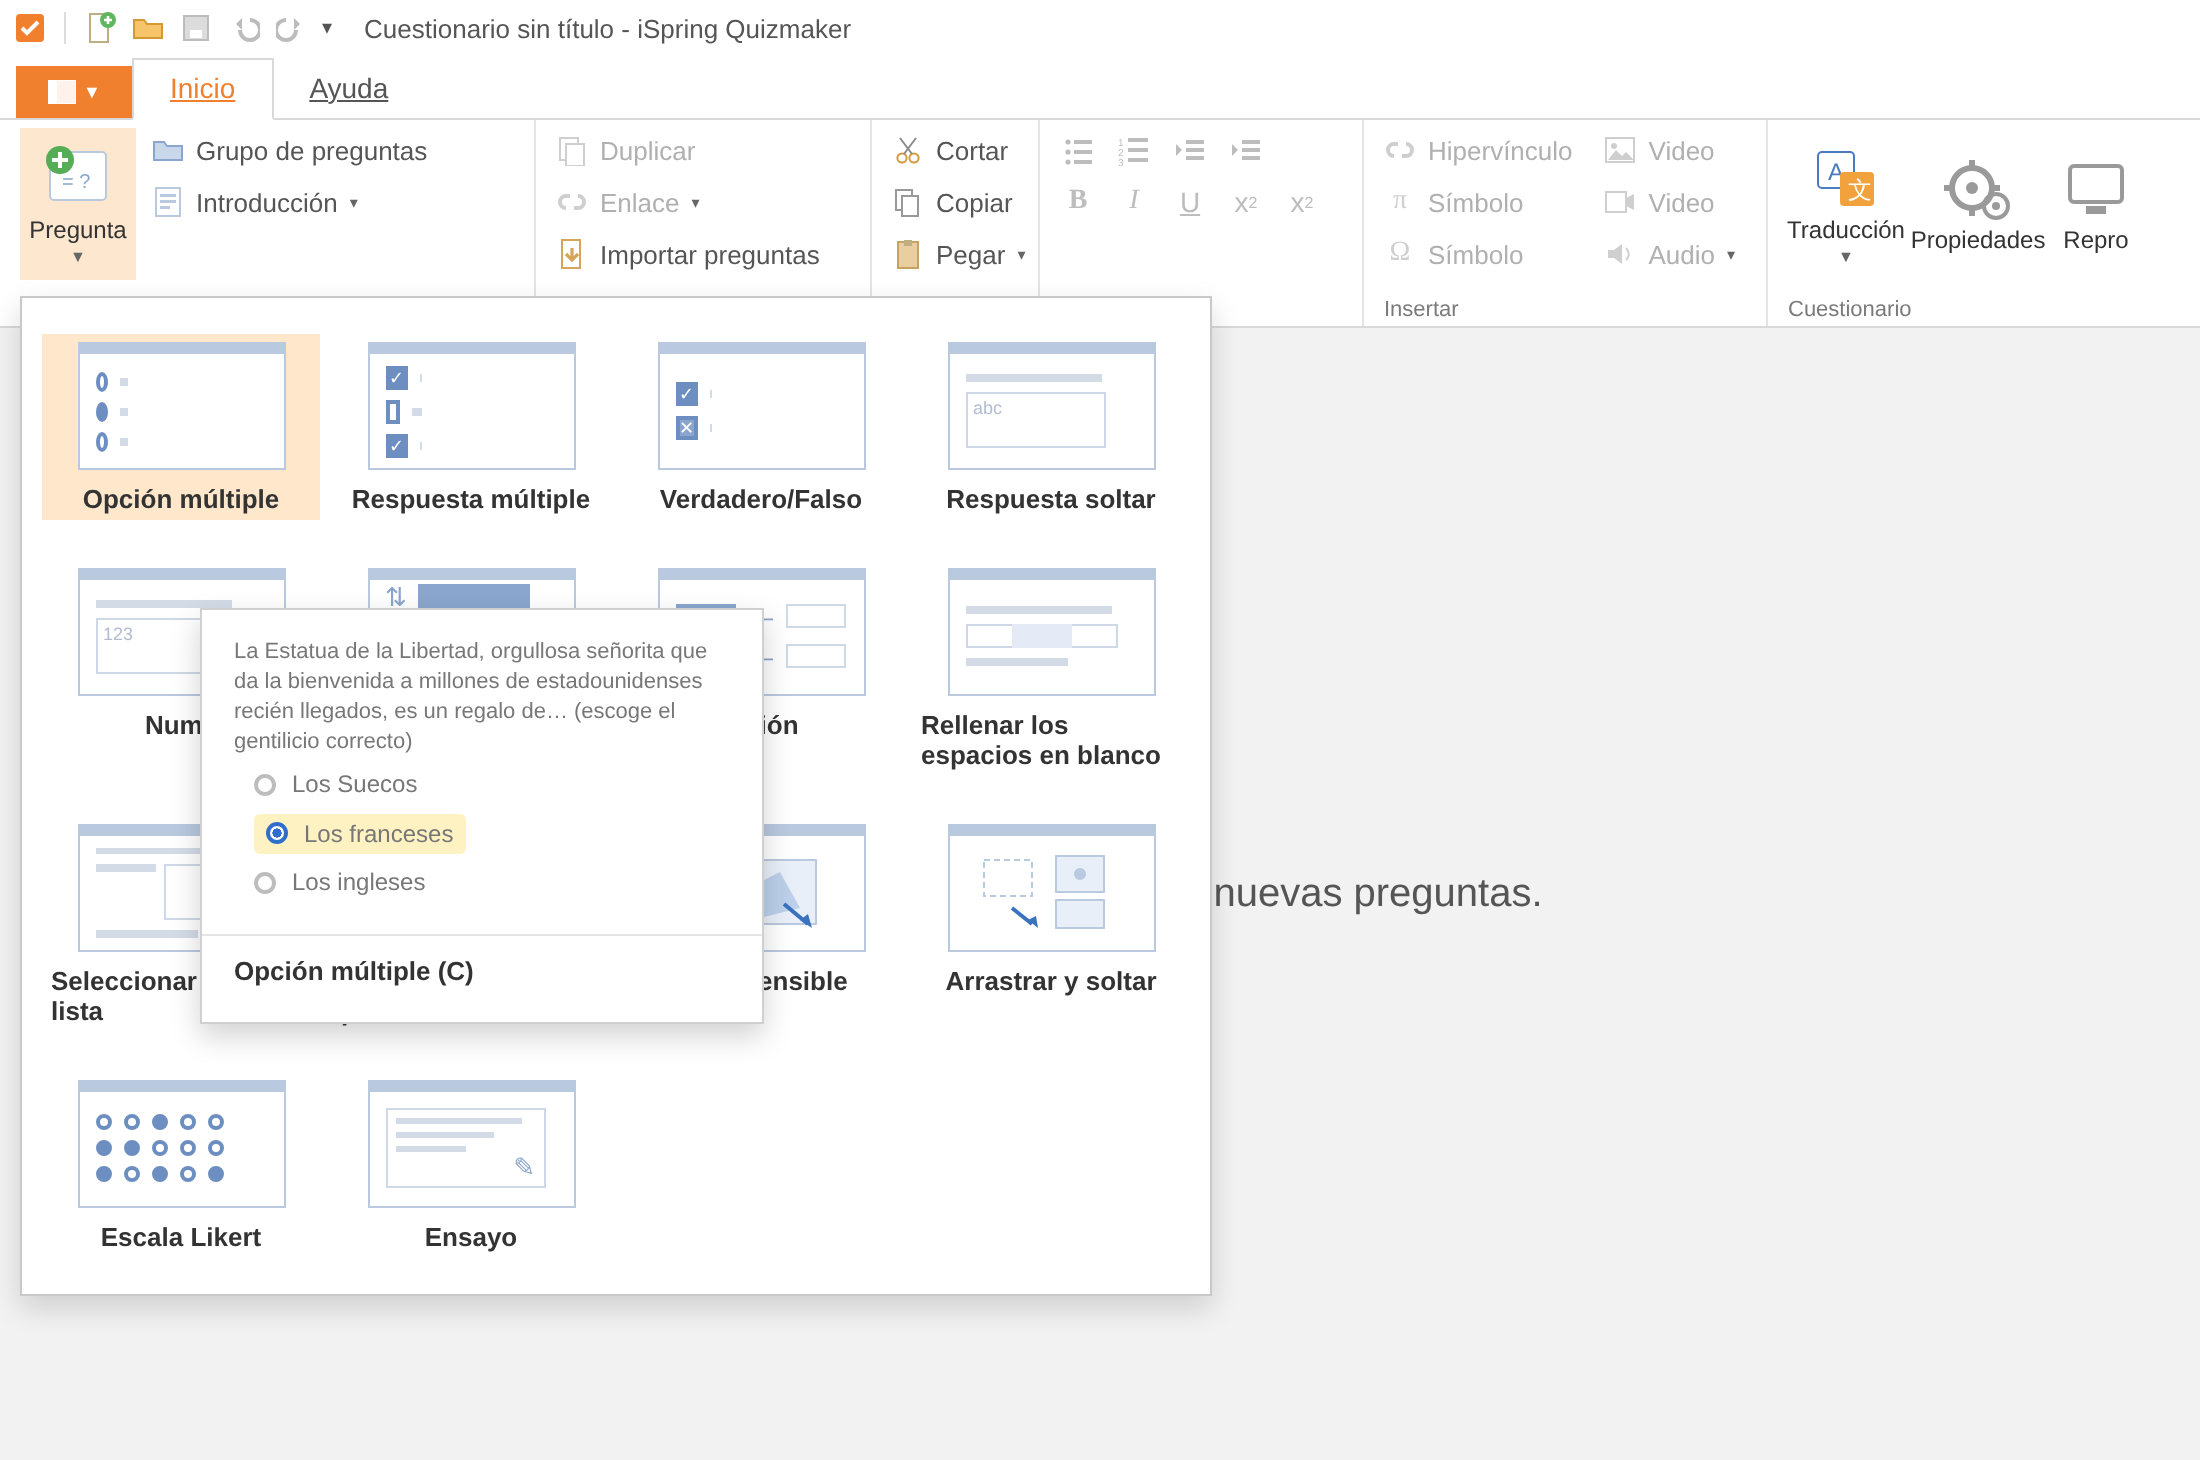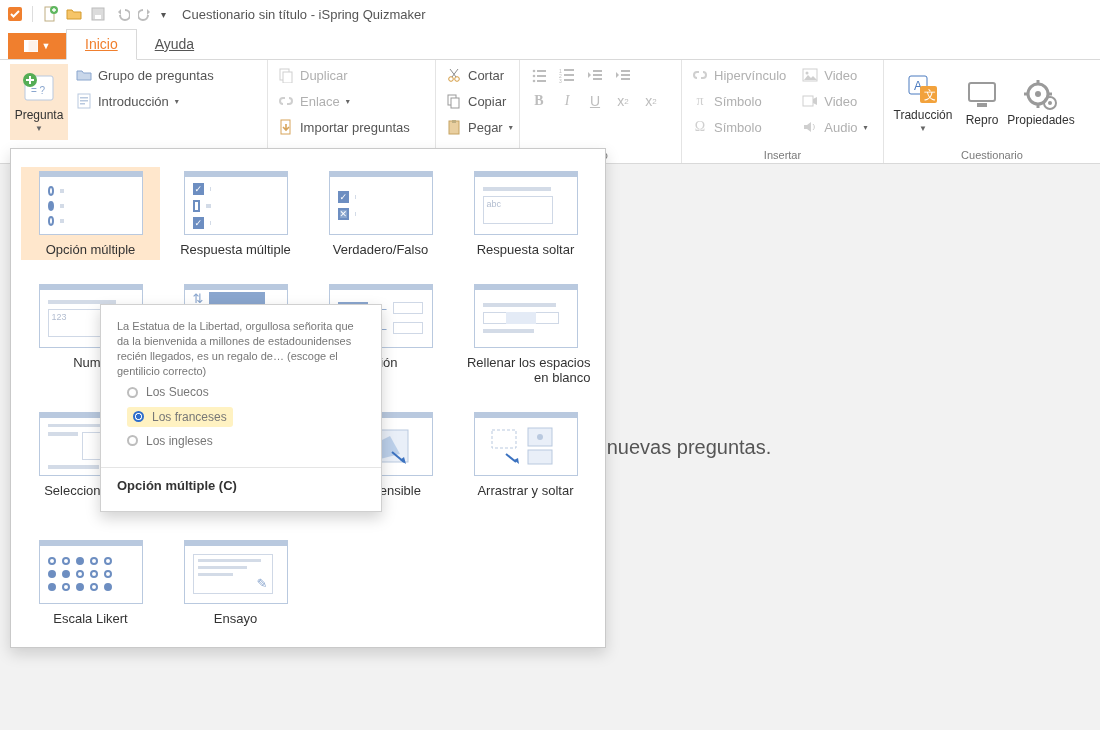--- a/index.html
+++ b/index.html
@@ -17,21 +17,21 @@
   .file-btn { width: 58px; height: 26px; margin-left: 8px; margin-bottom: 0; background: #f07f2e; display: flex; align-items: center; justify-content: center; gap: 4px; color: #fff; font-size: 11px; }
   .file-btn .file-caret { font-size: 9px; }
   .tab { padding: 6px 18px 7px; font-size: 14px; color: #555; cursor: pointer; position: relative; text-decoration: underline; }
   .tab.active { color: #f07f2e; border: 1px solid #d9d9d9; border-bottom: 1px solid #fff; margin-bottom: -1px; background: #fff; }
 
   
   .ribbon { display: flex; height: 104px; border-bottom: 1px solid #d9d9d9; position: relative; }
   .group { border-right: 1px solid #e4e4e4; padding: 4px 10px 2px; display: flex; flex-direction: column; justify-content: space-between; }
   .group .rows { display: flex; gap: 8px; }
   .group .stack3 { display: flex; flex-direction: column; gap: 4px; }
-  .group-label { font-size: 11px; text-align: center; color: #7a7a7a; padding-top: 2px; }
+  .group-label { font-size: 11px; text-align: left; color: #7a7a7a; padding-top: 2px; }
 
   .big-btn { display: flex; flex-direction: column; align-items: center; justify-content: center; width: 58px; height: 76px; gap: 2px; font-size: 12px; cursor: pointer; }
   .big-btn.highlight { background: #fde7cf; }
   .big-btn .big-ico { width: 34px; height: 34px; position: relative; }
   .caret { font-size: 8px; color: #666; }
 
   .row-btn { display: flex; align-items: center; gap: 6px; height: 22px; font-size: 13px; color: #555; cursor: pointer; }
   .row-btn.disabled { color: #b0b0b0; }
   .row-btn .sm-ico { width: 16px; height: 16px; display: inline-flex; align-items: center; justify-content: center; }
 
@@ -43,21 +43,21 @@
   .canvas { position: absolute; top: 164px; left: 0; right: 0; bottom: 0; background: #f2f2f2; display: flex; align-items: center; justify-content: center; }
   .canvas-msg { font-size: 20px; color: #555; }
 
   
   .dropdown { position: absolute; top: 148px; left: 10px; width: 596px; background: #fff; border: 1px solid #c9c9c9; box-shadow: 0 6px 14px rgba(0,0,0,.15); z-index: 10; }
   .dd-header { padding: 6px 10px 4px; font-weight: 600; font-size: 14px; color: #444; border-bottom: 1px solid #e9e9e9; background: #f7f7f7; }
   .dd-grid { display: grid; grid-template-columns: repeat(4, 1fr); gap: 20px 6px; padding: 18px 10px 18px; }
   .dd-item { display: flex; flex-direction: column; align-items: center; gap: 8px; cursor: pointer; padding: 4px 2px 2px; }
   .dd-item.selected { background: #ffe7cc; }
   .thumb { width: 104px; height: 64px; border: 1px solid #b9c9df; border-top: 6px solid #b9c9df; background: #fff; display: flex; flex-direction: column; justify-content: center; align-items: flex-start; padding: 6px 8px; gap: 5px; }
-  .dd-caption { font-size: 13px; text-align: right; line-height: 1.15; max-width: 130px; }
+  .dd-caption { font-size: 13px; text-align: left; line-height: 1.15; max-width: 130px; font-weight: bold; }
 
   
   .tline { height: 4px; width: 70%; background: #d3dbe7; }
   .radio { width: 10px; height: 10px; border-radius: 50%; border: 2px solid #6d8ec1; display: inline-block; }
   .radio.filled { background: #6d8ec1; }
   .chk { width: 12px; height: 12px; border: 2px solid #6d8ec1; display: inline-flex; align-items: center; justify-content: center; color: #fff; font-size: 9px; }
   .chk.on { background: #6d8ec1; }
   .inp { width: 70px; height: 28px; border: 1px solid #cfd8e6; font-size: 9px; color: #b2bdd0; padding-left: 3px; line-height: 14px; }
   .boxfill { width: 56px; height: 12px; background: #8aa6ce; }
   .boxline { width: 56px; height: 12px; border: 1px solid #cfd8e6; }
@@ -360,46 +360,46 @@
             <svg width="34" height="34">
               <rect x="3" y="4" width="18" height="18" rx="2" fill="#fff" stroke="#4a7abf"></rect>
               <text x="8" y="18" font-size="12" fill="#4a7abf">A</text>
               <rect x="14" y="14" width="17" height="17" rx="2" fill="#f2a23c"></rect>
               <text x="18" y="27" font-size="12" fill="#fff">文</text>
             </svg>
           </div>
         <span>Traducción</span>
         <span class="caret">▼</span>
       </div>
-      <div class="big-btn" style="width:44px">
-        <div class="big-ico">
-            <svg width="34" height="34">
-              <rect x="4" y="6" width="26" height="18" rx="2" fill="#fff" stroke="#9a9a9a" stroke-width="2"></rect>
-              <rect x="12" y="26" width="10" height="4" fill="#9a9a9a"></rect>
-            </svg>
-          </div>
-        <span>Repro</span>
-      </div>
       <div class="big-btn">
         <div class="big-ico">
             <svg width="34" height="34">
               <circle cx="14" cy="17" r="10" fill="none" stroke="#9a9a9a" stroke-width="3"></circle>
               <circle cx="14" cy="17" r="3" fill="#9a9a9a"></circle>
               <g stroke="#9a9a9a" stroke-width="3">
                 <line x1="14" y1="3" x2="14" y2="7"></line>
                 <line x1="14" y1="27" x2="14" y2="31"></line>
                 <line x1="0" y1="17" x2="4" y2="17"></line>
                 <line x1="24" y1="17" x2="28" y2="17"></line>
               </g>
               <circle cx="26" cy="26" r="6" fill="none" stroke="#9a9a9a" stroke-width="2"></circle>
               <circle cx="26" cy="26" r="2" fill="#9a9a9a"></circle>
             </svg>
           </div>
         <span>Propiedades</span>
       </div>
+      <div class="big-btn" style="width:44px">
+        <div class="big-ico">
+            <svg width="34" height="34">
+              <rect x="4" y="6" width="26" height="18" rx="2" fill="#fff" stroke="#9a9a9a" stroke-width="2"></rect>
+              <rect x="12" y="26" width="10" height="4" fill="#9a9a9a"></rect>
+            </svg>
+          </div>
+        <span>Repro</span>
+      </div>
     </div>
     <div class="group-label">Cuestionario</div>
   </div>
 </div>
 
 <div class="canvas">
   <span class="canvas-msg">ario no tiene preguntas. Añada nuevas preguntas.</span>
 </div>
 
 <div class="dropdown">

